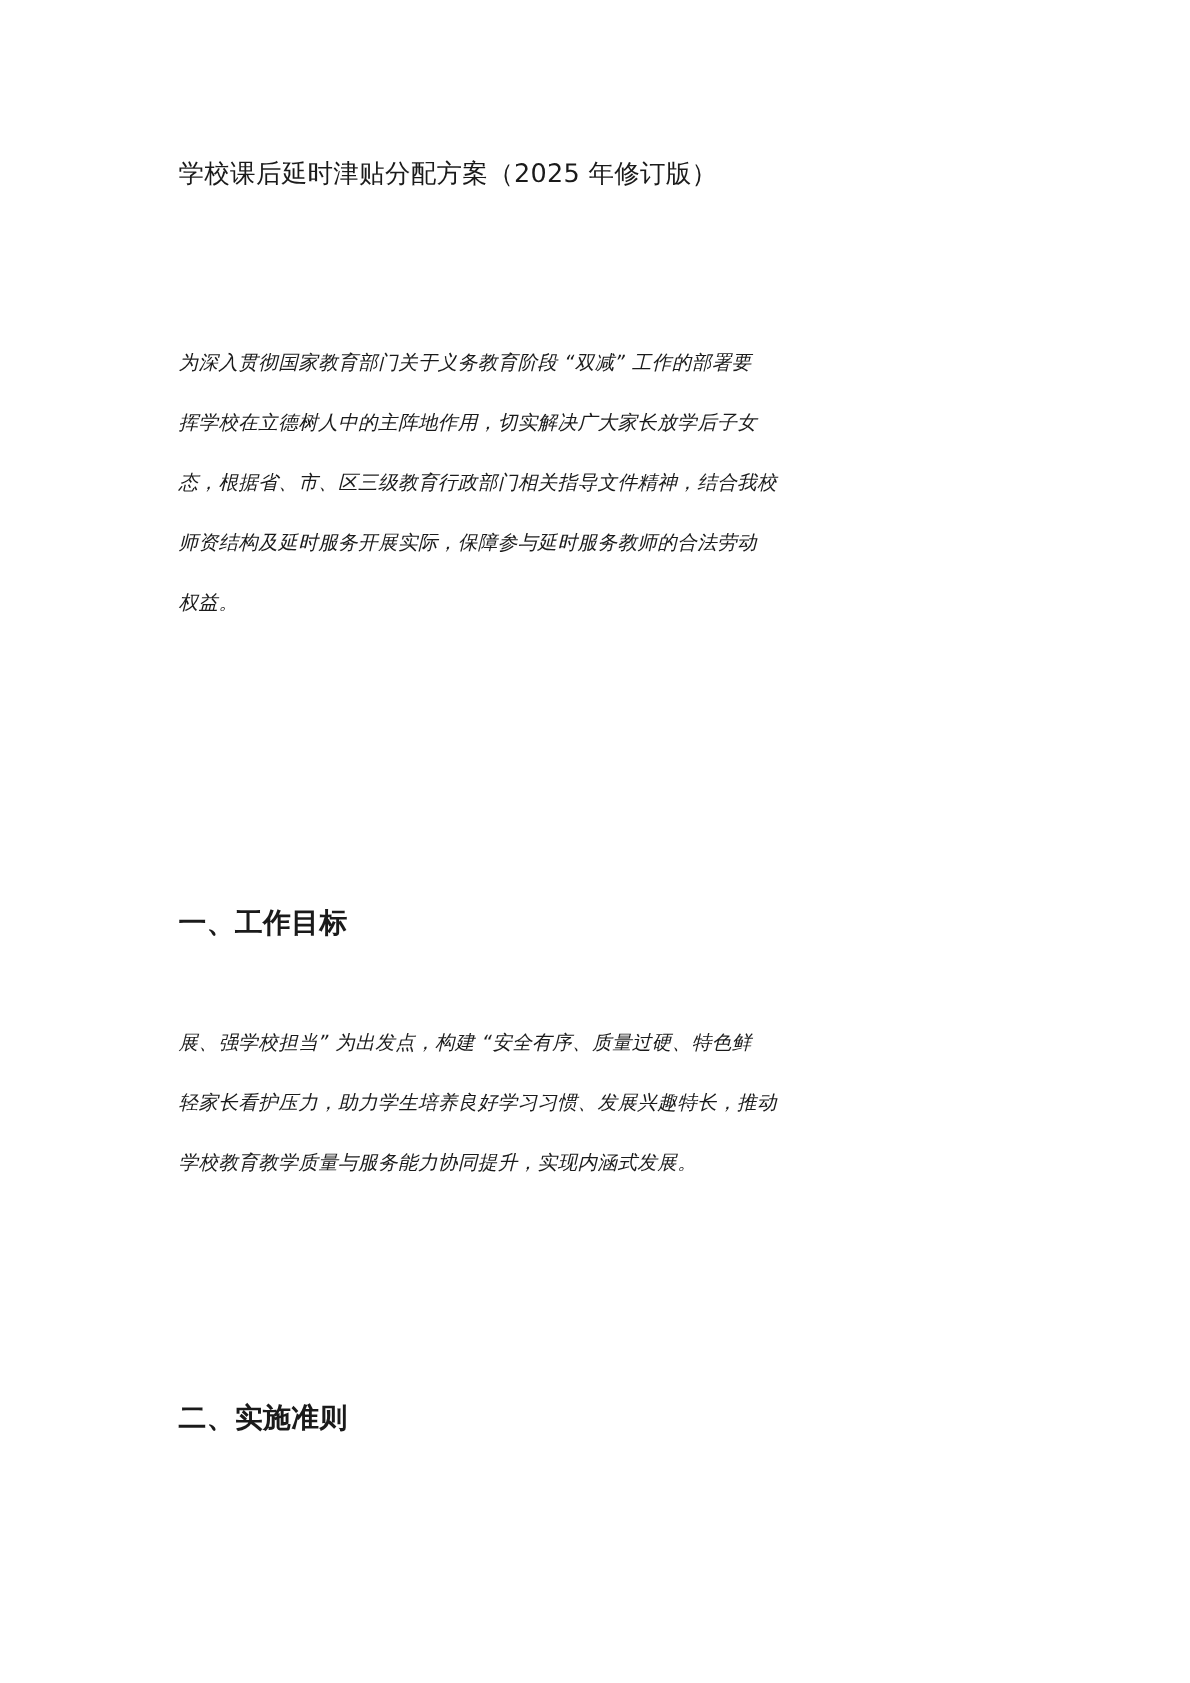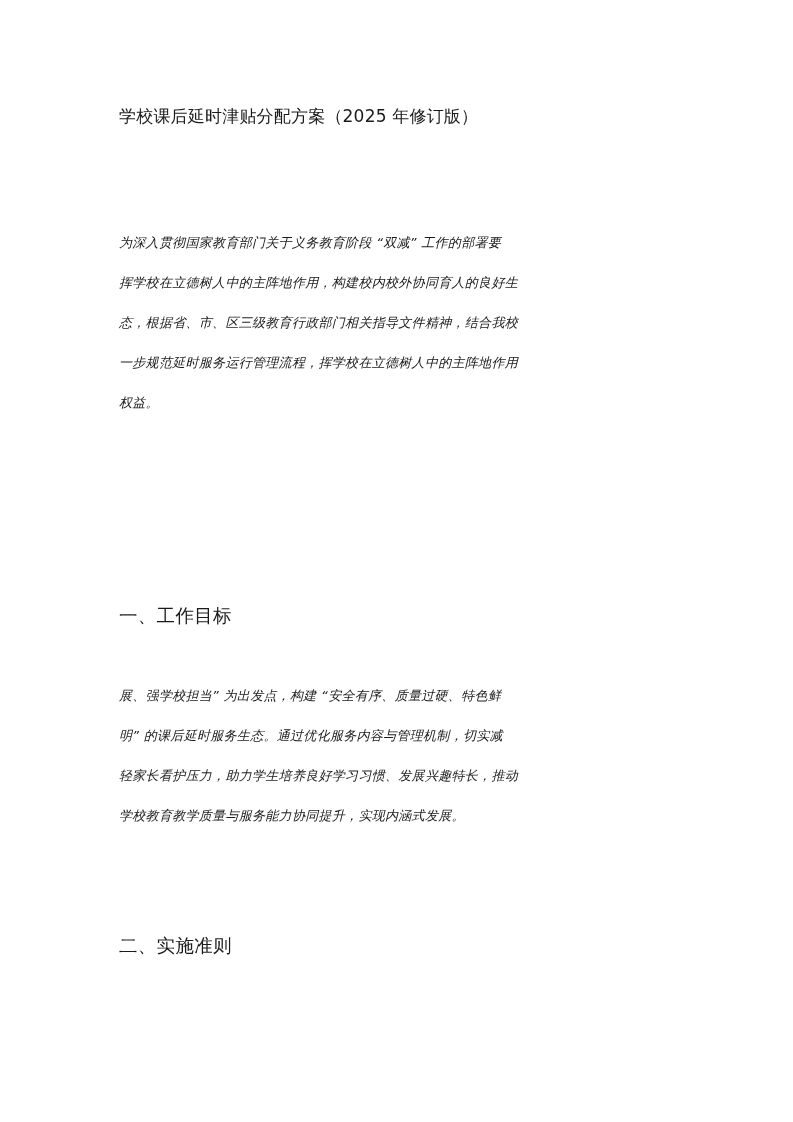--- a/index.html
+++ b/index.html
@@ -46,45 +46,45 @@
       letter-spacing: 0.3px;
       font-style: italic;
     }
     .heading {
       position: absolute;
       left: 119px;
       font-size: 18.5px;
       line-height: 26px;
       white-space: nowrap;
       letter-spacing: 0.3px;
+      font-weight: bold;
     }
     #para-intro { top: 223px; }
     #heading-1 { top: 603px; }
     #para-goals { top: 676px; }
     #heading-2 { top: 933px; }
   </style>
 </head>
 <body>
 
 <div class="page">
 
   <div class="title">学校课后延时津贴分配方案（2025 年修订版）</div>
 
   <div class="para" id="para-intro">
     <span class="line">为深入贯彻国家教育部门关于义务教育阶段 “双减” 工作的部署要</span>
-    <span class="line">挥学校在立德树人中的主阵地作用，构建校内校外协同育人的良好生</span>
+    <span class="line">挥学校在立德树人中的主阵地作用，切实解决广大家长放学后子女</span>
     <span class="line">态，根据省、市、区三级教育行政部门相关指导文件精神，结合我校</span>
-    <span class="line">一步规范延时服务运行管理流程，挥学校在立德树人中的主阵地作用</span>
+    <span class="line">师资结构及延时服务开展实际，保障参与延时服务教师的合法劳动</span>
     <span class="line">权益。</span>
   </div>
 
   <div class="heading" id="heading-1">一、工作目标</div>
 
   <div class="para" id="para-goals">
     <span class="line">展、强学校担当” 为出发点，构建 “安全有序、质量过硬、特色鲜</span>
-    <span class="line">明” 的课后延时服务生态。通过优化服务内容与管理机制，切实减</span>
     <span class="line">轻家长看护压力，助力学生培养良好学习习惯、发展兴趣特长，推动</span>
     <span class="line">学校教育教学质量与服务能力协同提升，实现内涵式发展。</span>
   </div>
 
   <div class="heading" id="heading-2">二、实施准则</div>
 
 </div>
 
 </body></html>

